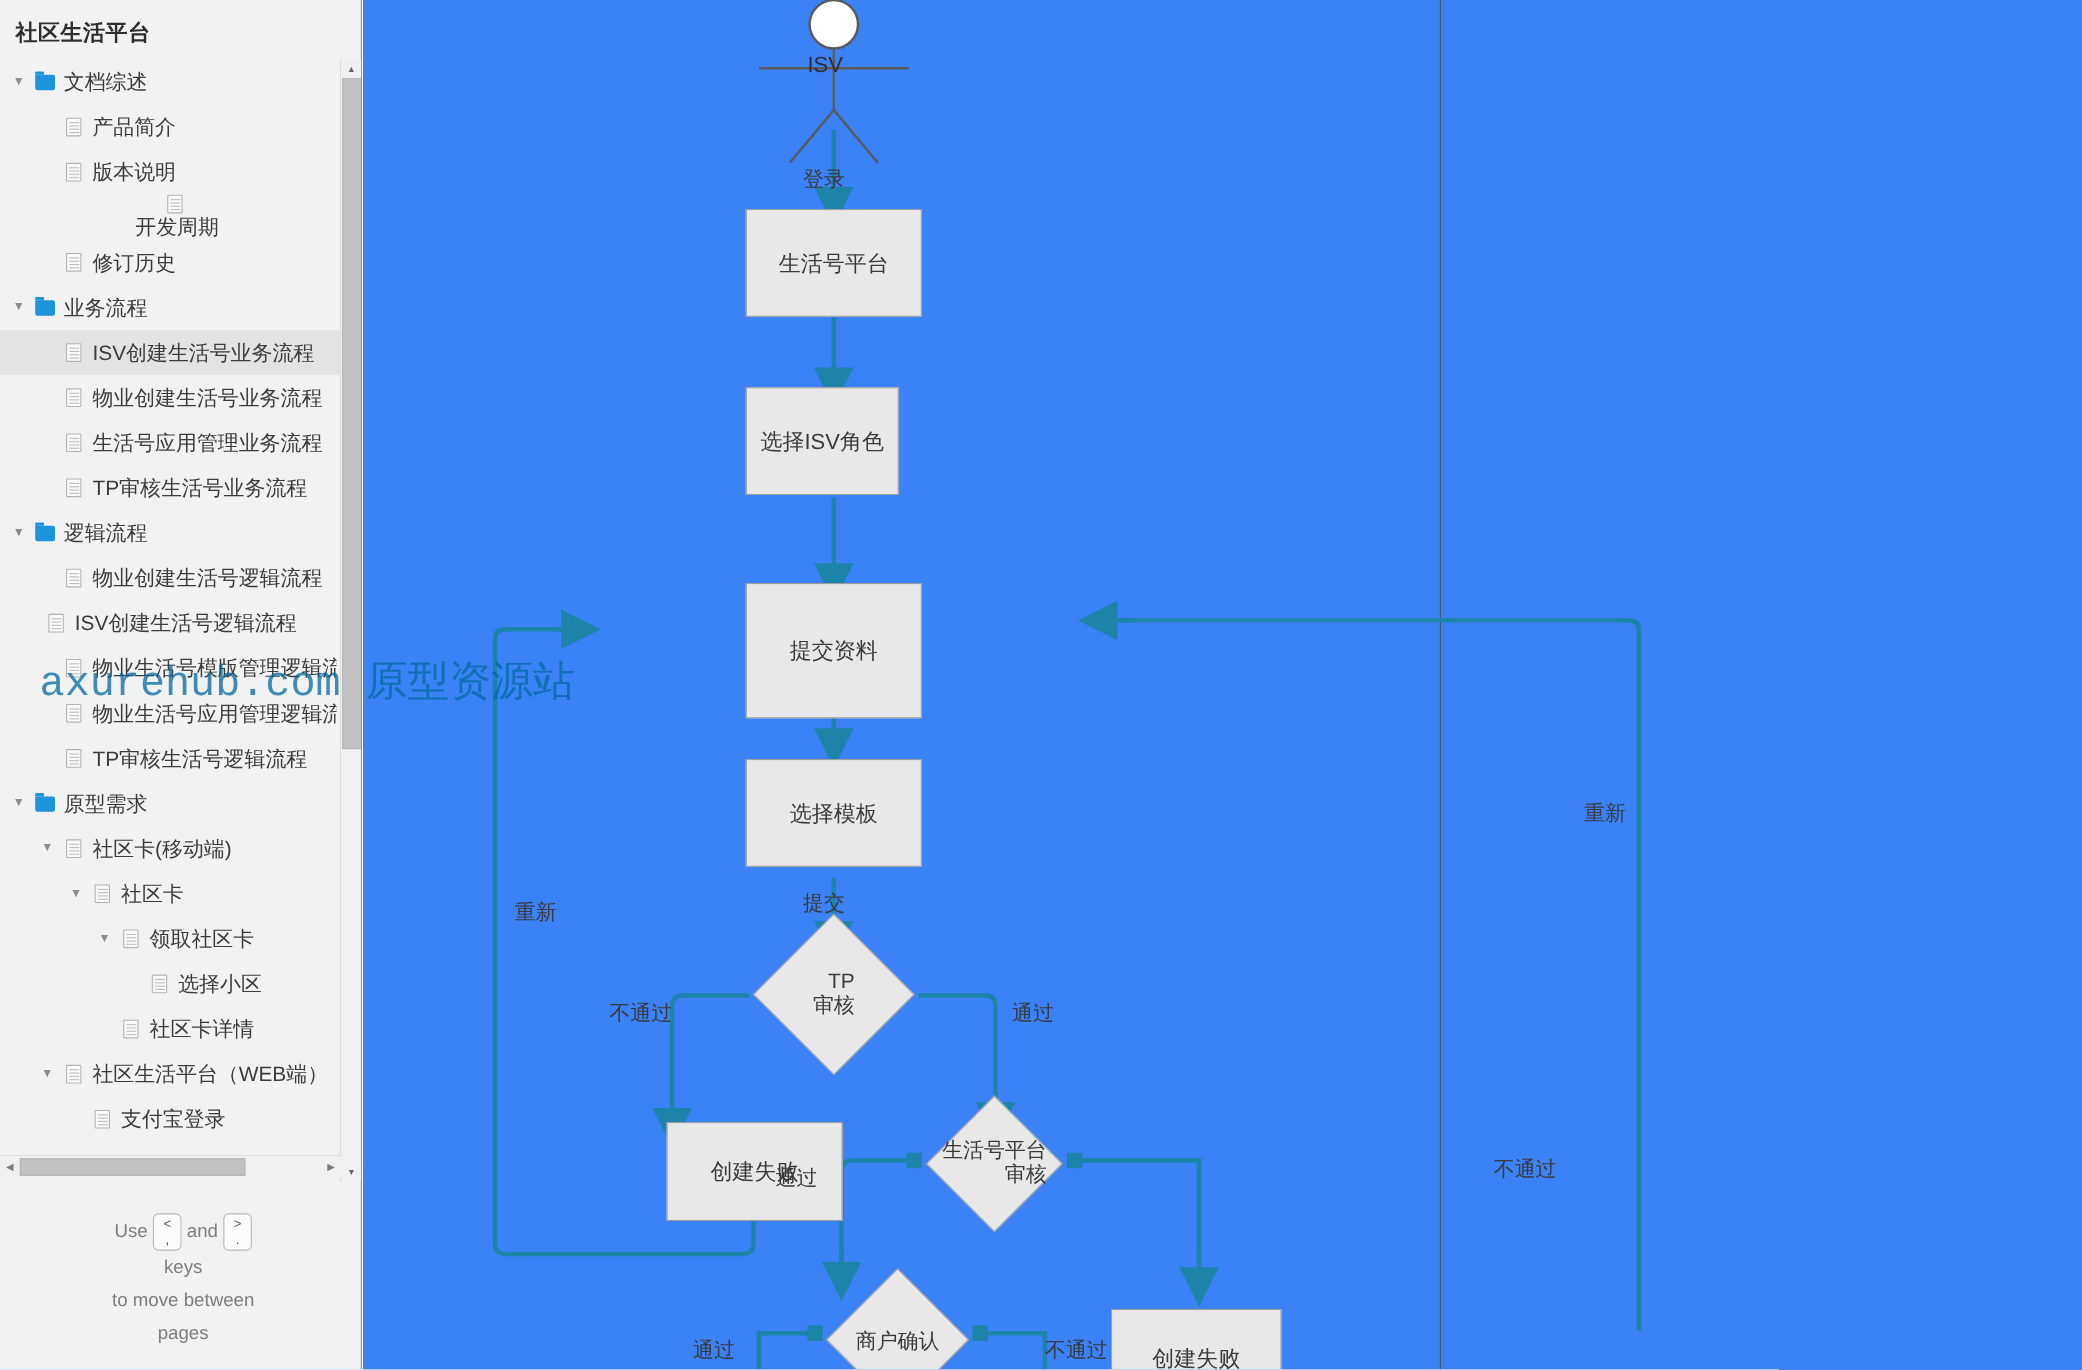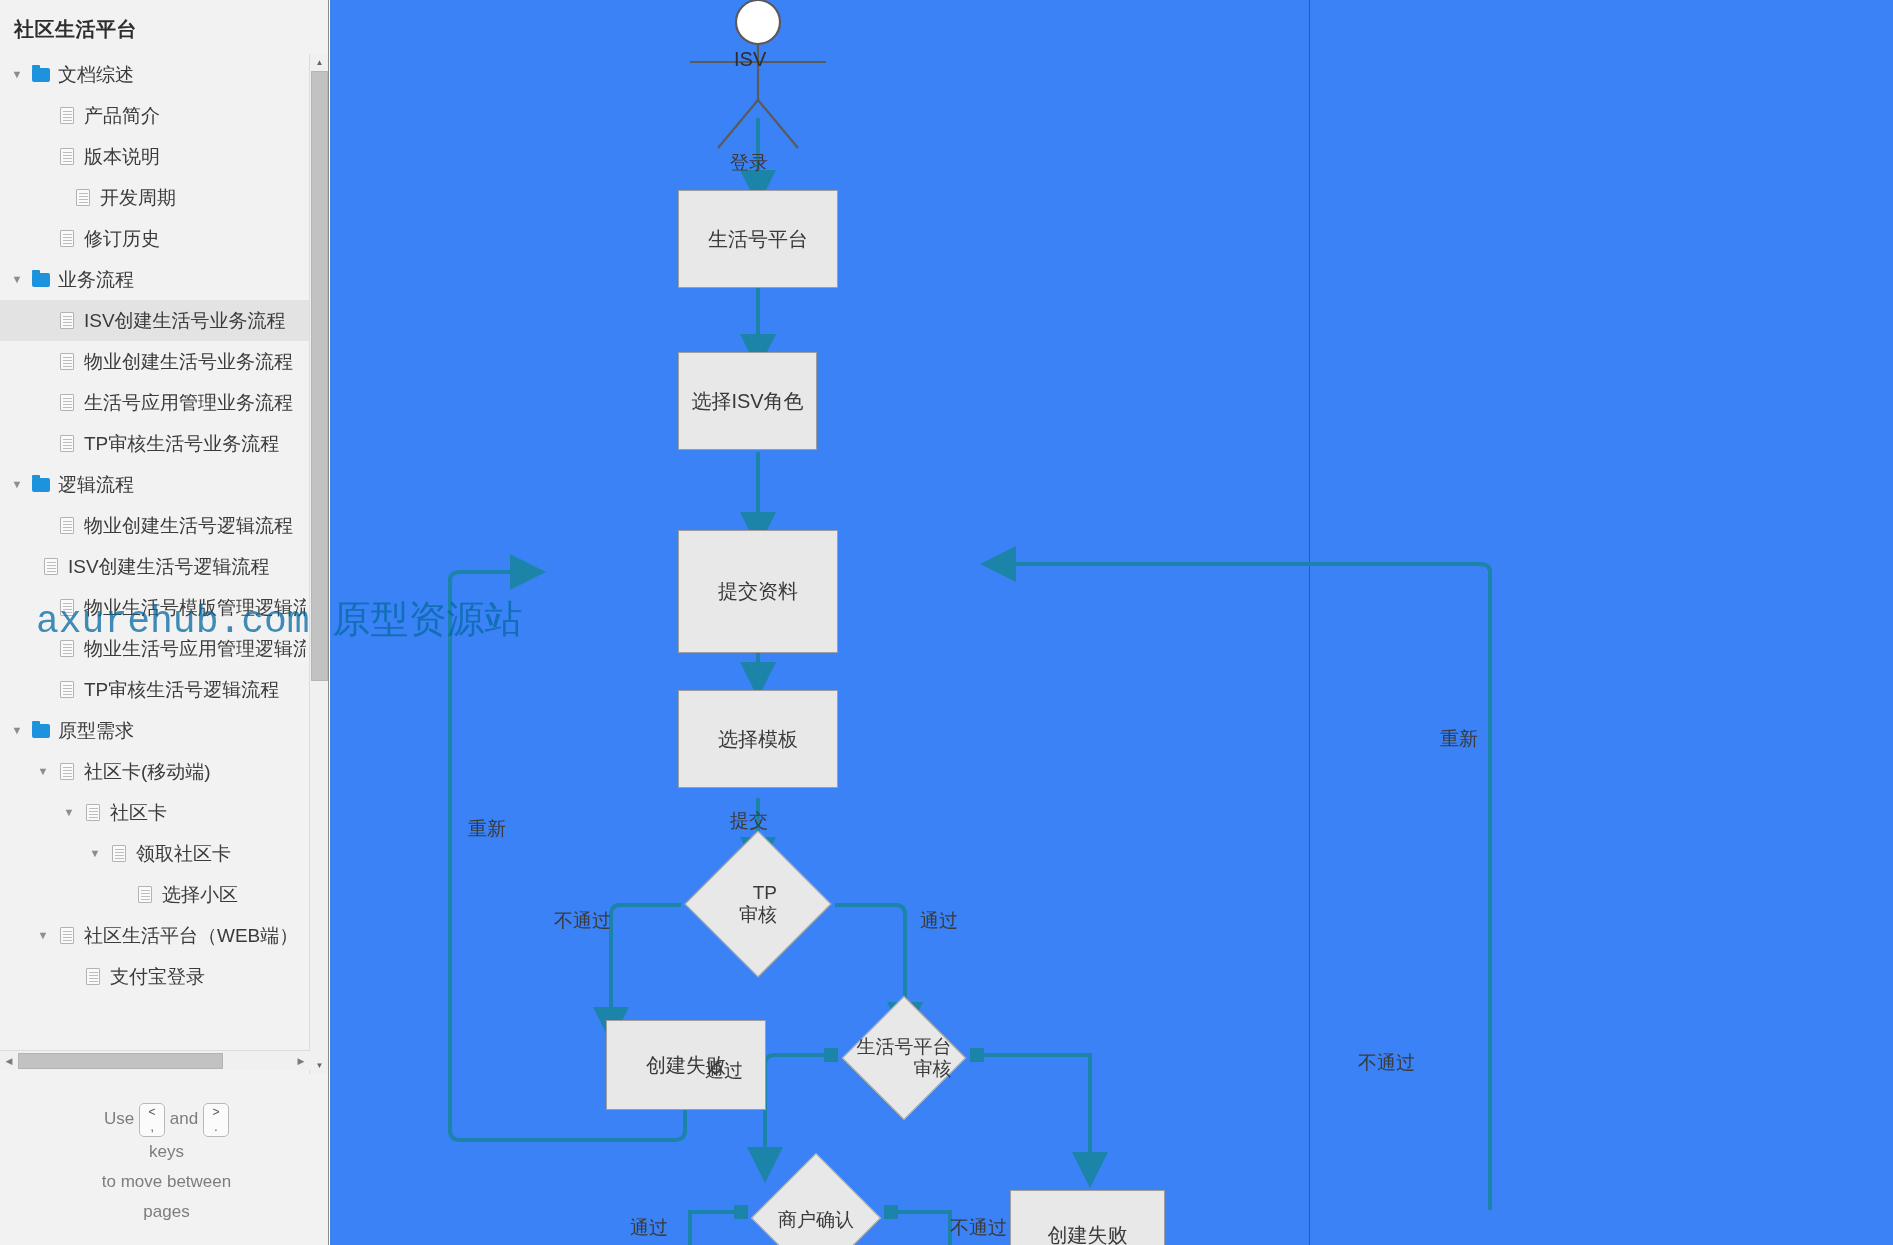--- a/index.html
+++ b/index.html
@@ -182,21 +182,21 @@
           </span>
           <span class="node-label">产品简介</span>
         </div>
         <div class="node" style="padding-left: 32px;">
           <span class="tw empty"></span>
           <span class="ic">
             <span class="page-ic"></span>
           </span>
           <span class="node-label">版本说明</span>
         </div>
-        <div class="node" style="padding-left: 48px;">
+        <div class="node" style="padding-left: 12px; flex-direction: column;">
           <span class="tw empty"></span>
           <span class="ic">
             <span class="page-ic"></span>
           </span>
           <span class="node-label">开发周期</span>
         </div>
         <div class="node" style="padding-left: 32px;">
           <span class="tw empty"></span>
           <span class="ic">
             <span class="page-ic"></span>
@@ -307,20 +307,27 @@
             <span class="page-ic"></span>
           </span>
           <span class="node-label">领取社区卡</span>
         </div>
         <div class="node" style="padding-left: 110px;">
           <span class="tw empty"></span>
           <span class="ic">
             <span class="page-ic"></span>
           </span>
           <span class="node-label">选择小区</span>
+        </div>
+        <div class="node" style="padding-left: 84px;">
+          <span class="tw empty"></span>
+          <span class="ic">
+            <span class="page-ic"></span>
+          </span>
+          <span class="node-label">社区卡详情</span>
         </div>
         <div class="node" style="padding-left: 32px;">
           <span class="tw">▼</span>
           <span class="ic">
             <span class="page-ic"></span>
           </span>
           <span class="node-label">社区生活平台（WEB端）</span>
         </div>
         <div class="node" style="padding-left: 58px;">
           <span class="tw empty"></span>

